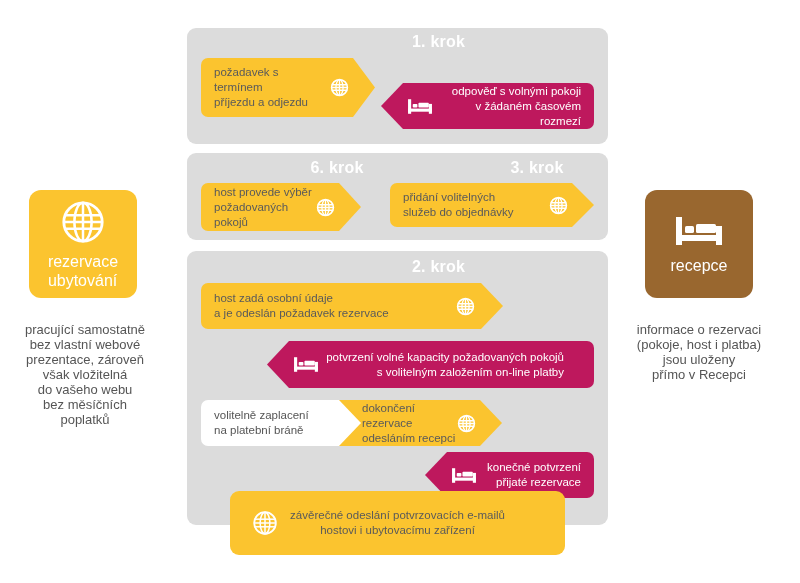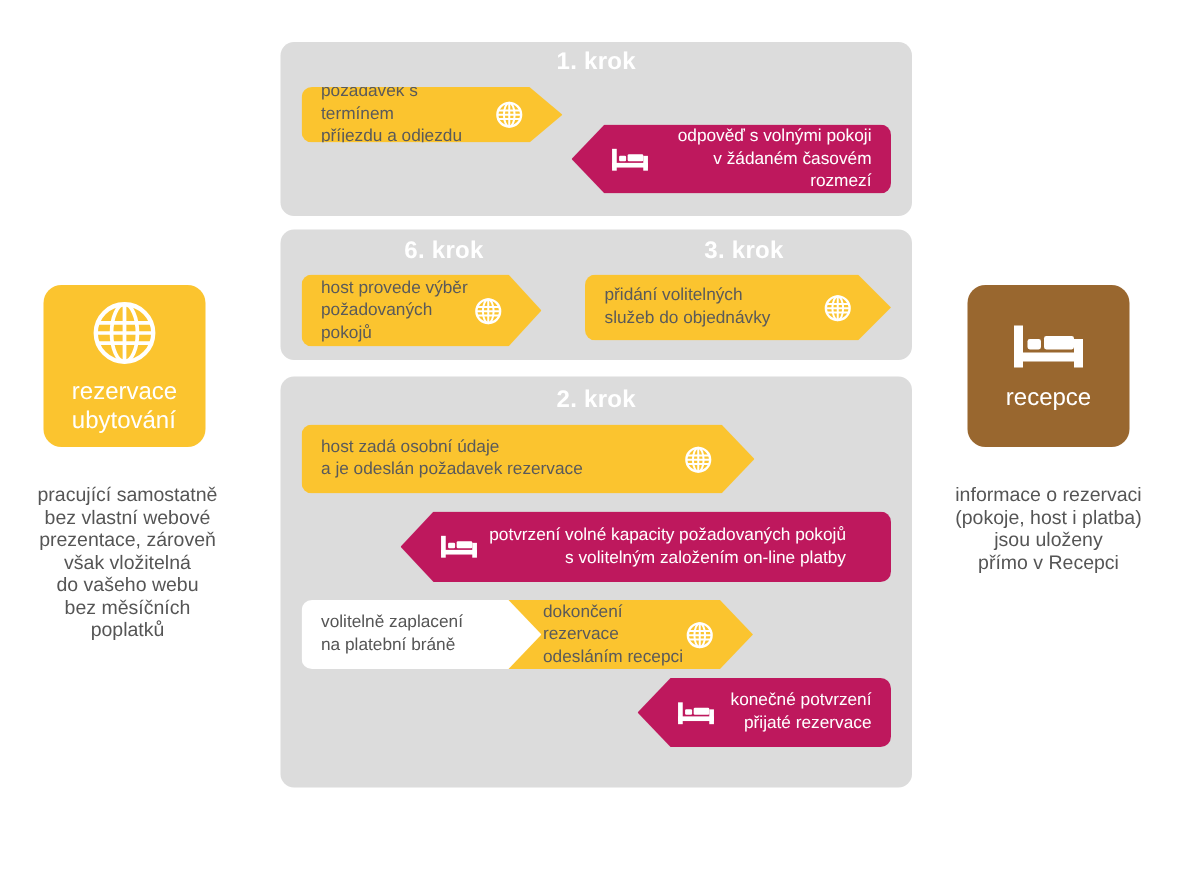--- a/index.html
+++ b/index.html
@@ -61,20 +61,21 @@
     background: #DCDCDC;
     border-radius: 9px;
   }
   .panel-title {
     position: absolute;
     color: #ffffff;
     font-size: 16px;
     font-weight: bold;
     text-align: center;
     letter-spacing: .2px;
+    padding-left: 41px;
   }
 
   
   .arrow {
     position: absolute;
     box-sizing: border-box;
     display: flex;
     align-items: center;
   }
   .arrow .txt {
@@ -149,21 +150,21 @@
     <span class="side-card-label">recepce</span>
   </div>
   <div class="side-caption right">informace o rezervaci
 (pokoje, host i platba)
 jsou uloženy
 přímo v Recepci</div>
 
   <div class="panel" style="left:187px; top:28px; width:421px; height:116px;"></div>
   <div class="panel-title" style="left:187px; top:33px; width:421px;">1. krok</div>
 
-  <div class="arrow right-point yellow" style="left:201px; top:58px; width:174px; height:37px; padding-left:13px; padding-right:26px;">
+  <div class="arrow right-point yellow" style="left:201px; top:58px; width:174px; height:59px; padding-left:13px; padding-right:26px;">
     <span class="txt align-left" style="flex:1;">požadavek s termínem
 příjezdu a odjezdu</span>
     <span class="ico">
       <svg width="19" height="19" viewBox="0 0 48 48">
         <circle cx="24" cy="24" r="20" fill="none" stroke="#fff" stroke-width="4"></circle>
         <ellipse cx="24" cy="24" rx="9" ry="20" fill="none" stroke="#fff" stroke-width="3.4"></ellipse>
         <line x1="4.6" y1="17" x2="43.4" y2="17" stroke="#fff" stroke-width="3.4"></line>
         <line x1="4" y1="24" x2="44" y2="24" stroke="#fff" stroke-width="3.4"></line>
         <line x1="4.6" y1="31" x2="43.4" y2="31" stroke="#fff" stroke-width="3.4"></line>
         <line x1="24" y1="4" x2="24" y2="44" stroke="#fff" stroke-width="3.4"></line>
@@ -278,14 +279,29 @@
     </span>
     <span class="txt align-right" style="flex:1;">konečné potvrzení
 přijaté rezervace</span>
   </div>
 
   <div class="arrow right-point white" style="left:201px; top:400px; width:160px; height:46px; padding-left:13px; padding-right:26px;">
     <span class="txt align-left" style="flex:1;">volitelně zaplacení
 na platební bráně</span>
   </div>
 
+  <div class="arrow plain yellow" style="left:230px; top:491px; width:335px; height:64px; padding-left:22px; padding-right:22px;">
+    <span class="ico">
+      <svg width="26" height="26" viewBox="0 0 48 48">
+        <circle cx="24" cy="24" r="20" fill="none" stroke="#fff" stroke-width="3.4"></circle>
+        <ellipse cx="24" cy="24" rx="9" ry="20" fill="none" stroke="#fff" stroke-width="2.8"></ellipse>
+        <line x1="4.6" y1="17" x2="43.4" y2="17" stroke="#fff" stroke-width="2.8"></line>
+        <line x1="4" y1="24" x2="44" y2="24" stroke="#fff" stroke-width="2.8"></line>
+        <line x1="4.6" y1="31" x2="43.4" y2="31" stroke="#fff" stroke-width="2.8"></line>
+        <line x1="24" y1="4" x2="24" y2="44" stroke="#fff" stroke-width="2.8"></line>
+      </svg>
+    </span>
+    <span class="txt align-center" style="flex:1;">závěrečné odeslání potvrzovacích e-mailů
+hostovi i ubytovacímu zařízení</span>
+    <span style="width:26px; flex:0 0 auto;"></span>
+  </div>
 
 </div>
 
 </body></html>

